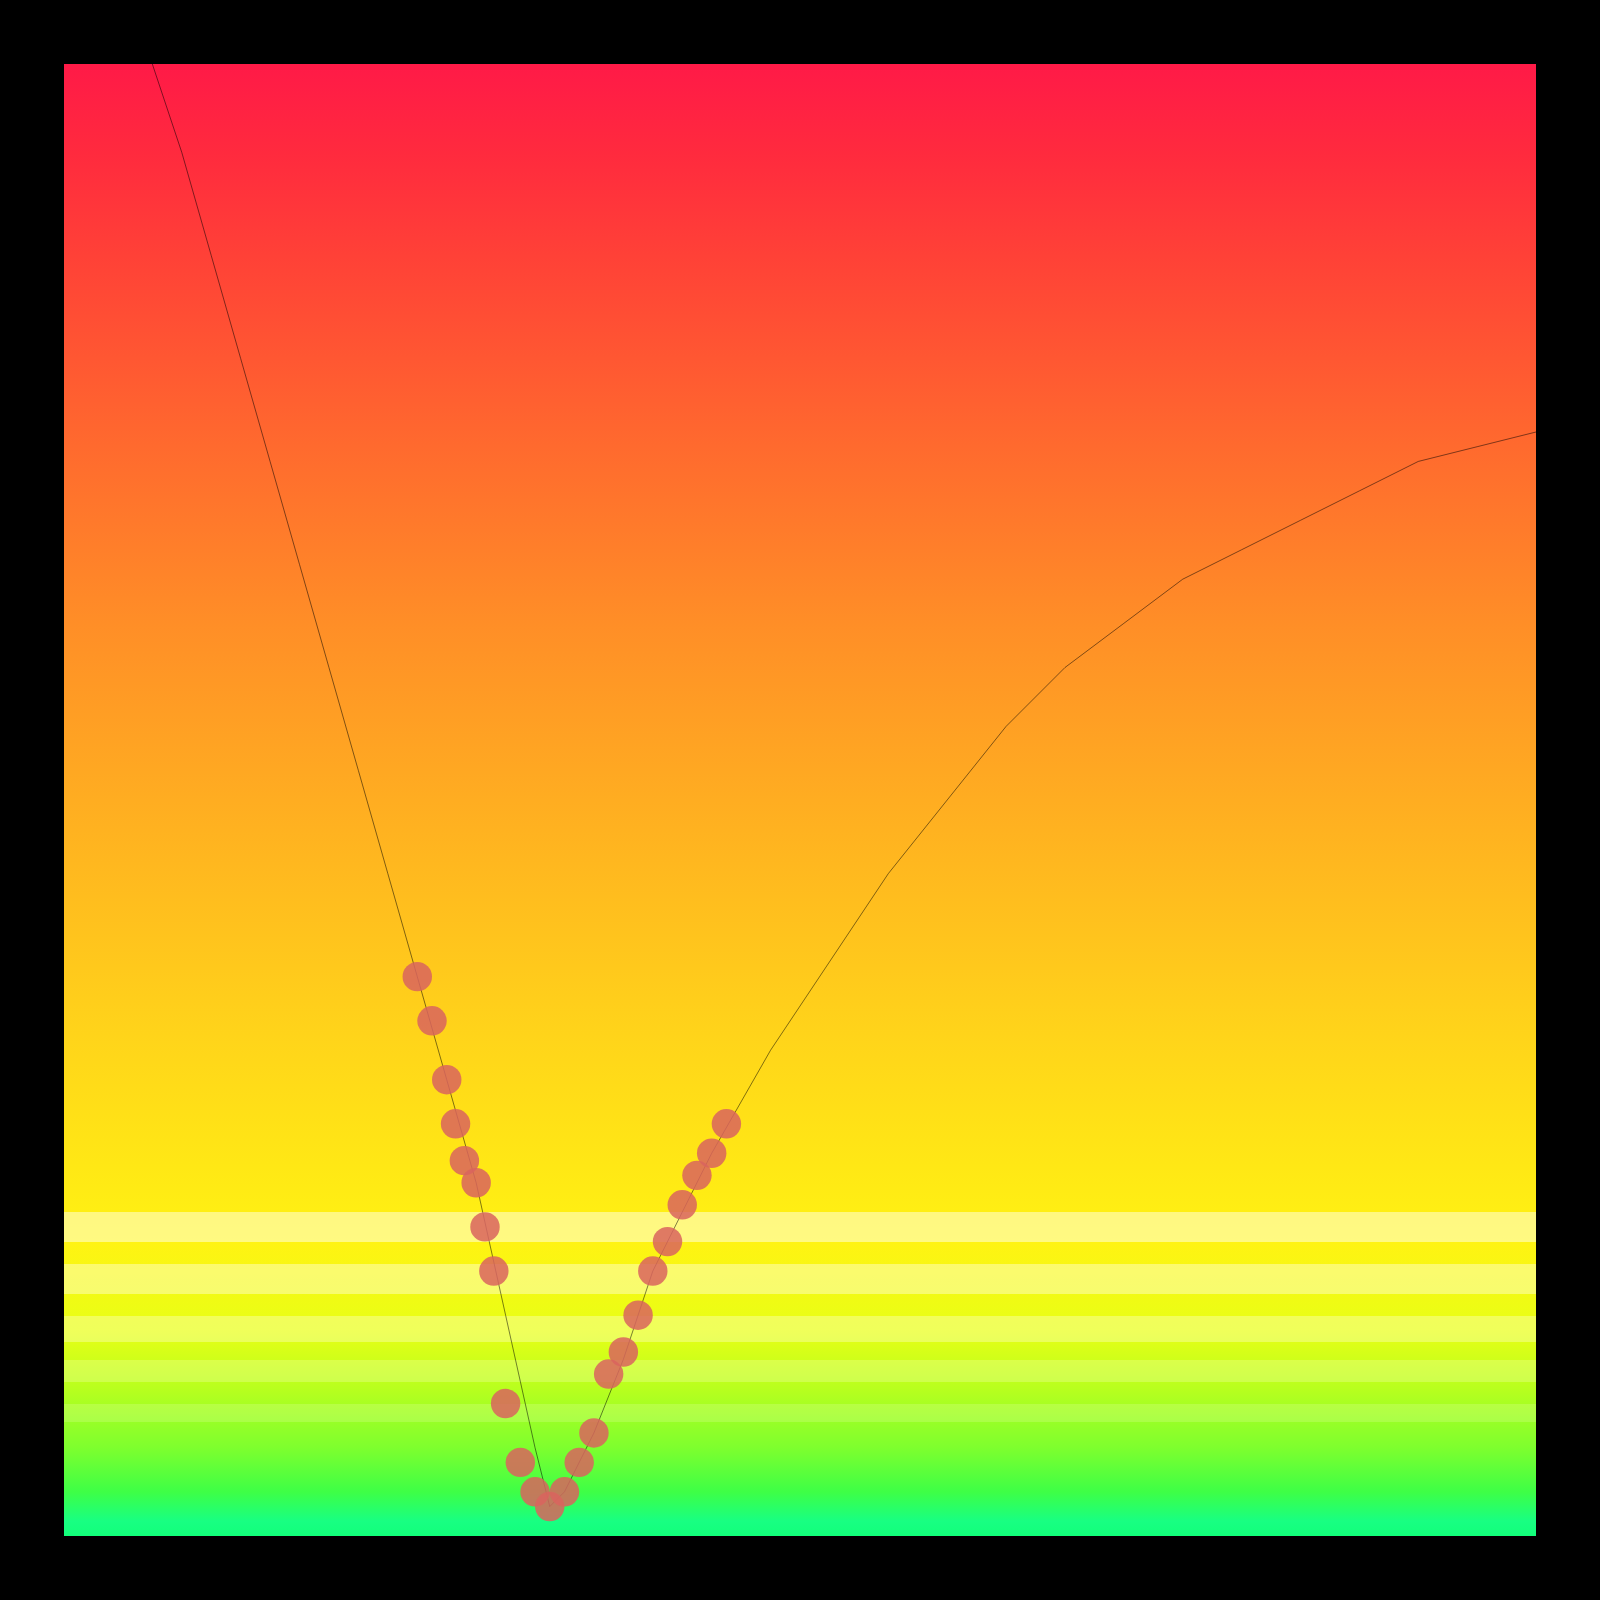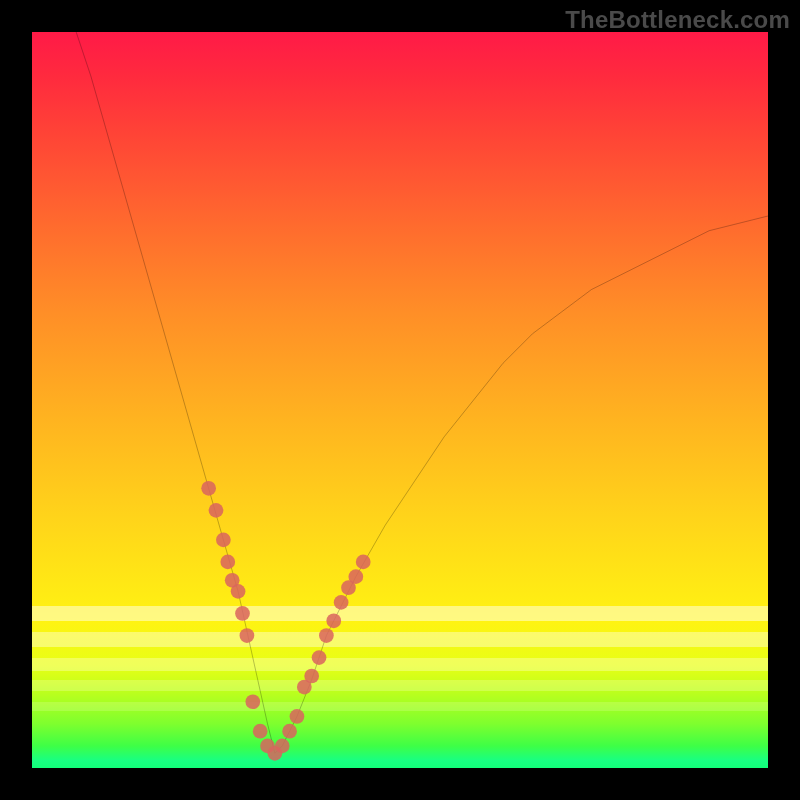--- a/index.html
+++ b/index.html
@@ -106,14 +106,13 @@
           <circle cx="40.00" cy="82.00" r="1.0" fill="#d9645e" fill-opacity="0.85"></circle>
           <circle cx="41.00" cy="80.00" r="1.0" fill="#d9645e" fill-opacity="0.85"></circle>
           <circle cx="42.00" cy="77.50" r="1.0" fill="#d9645e" fill-opacity="0.85"></circle>
           <circle cx="43.00" cy="75.50" r="1.0" fill="#d9645e" fill-opacity="0.85"></circle>
           <circle cx="44.00" cy="74.00" r="1.0" fill="#d9645e" fill-opacity="0.85"></circle>
           <circle cx="45.00" cy="72.00" r="1.0" fill="#d9645e" fill-opacity="0.85"></circle>
         </g>
     </svg>
   </div>
 
-  <div class="watermark">TheBottleneck.com</div>
 </div>
 
 </body></html>

